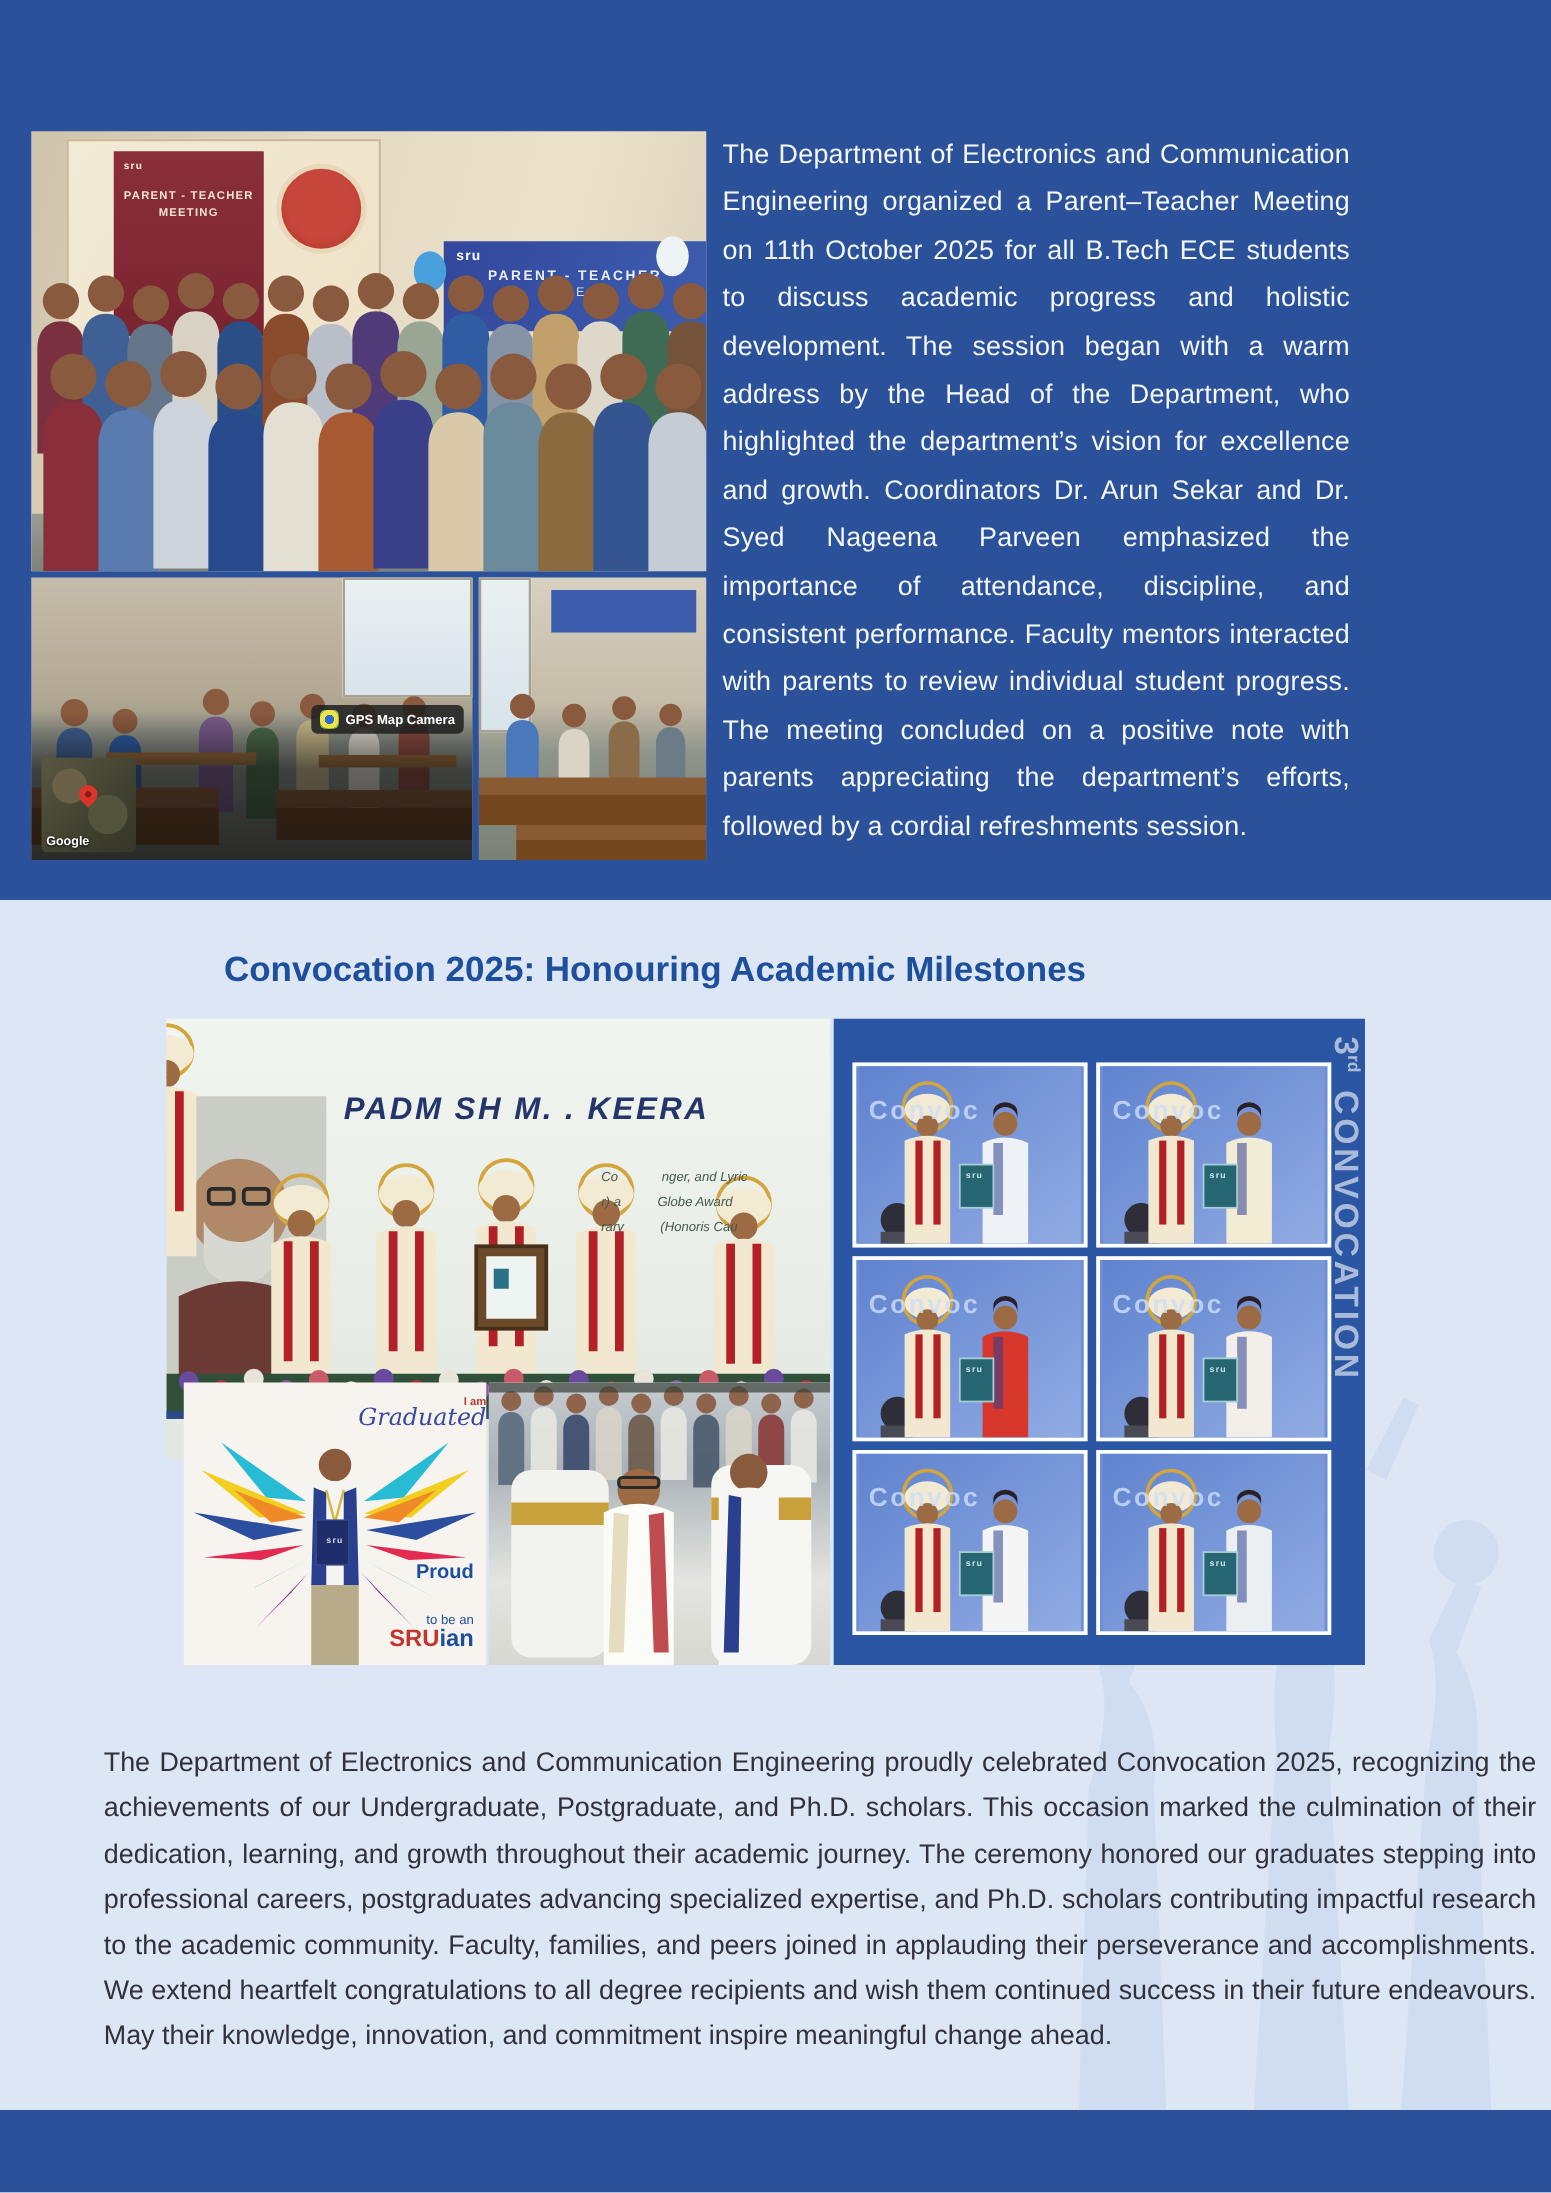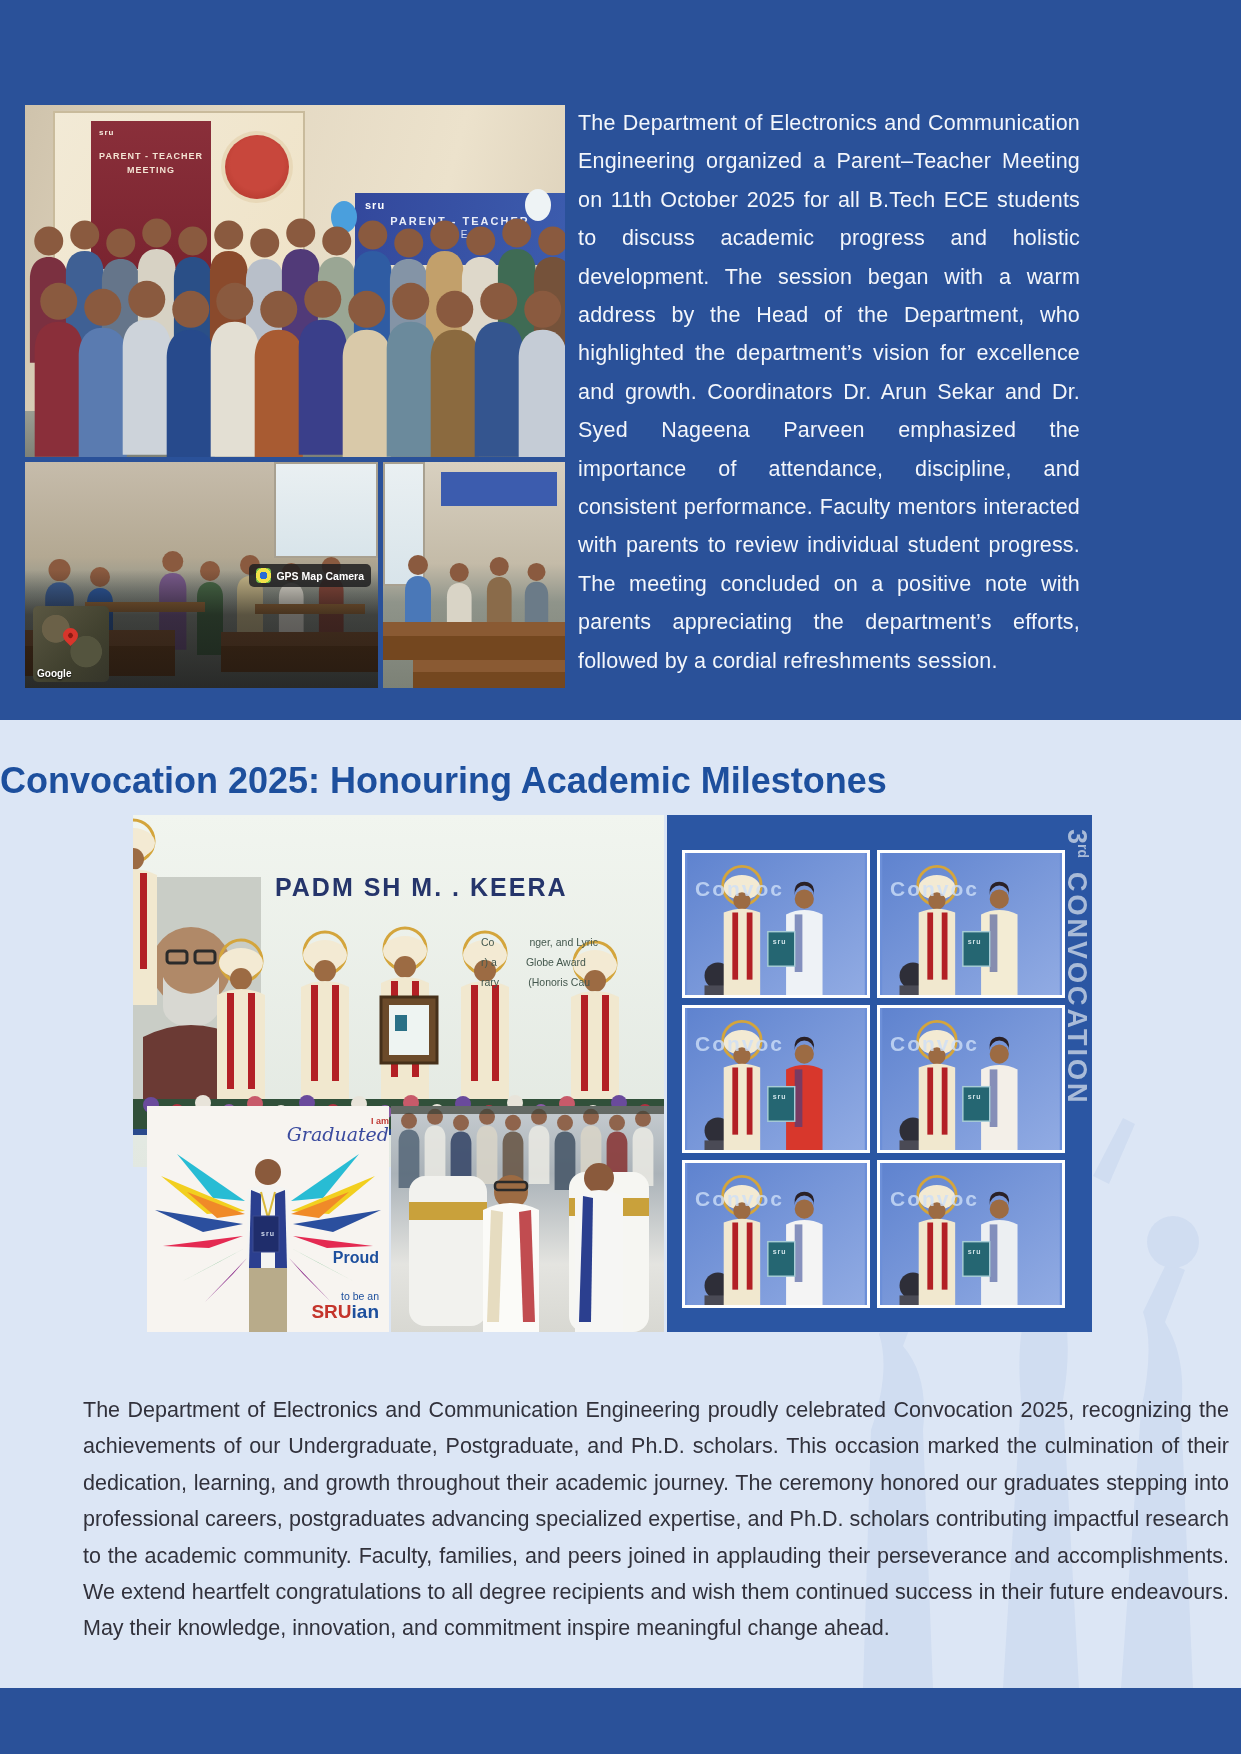--- a/index.html
+++ b/index.html
@@ -54,25 +54,25 @@
   .pin::after { content:""; position:absolute; left:5px; top:5px; width:5px; height:5px; border-radius:50%; background:#8a1912; }
   .gmap { position:absolute; left:4px; bottom:3px; color:#ffffff; font-size:10px; font-weight:bold; text-shadow:0 1px 2px #000; }
   .gps-text { color:#ffffff; padding-bottom:2px; }
   .gps-text .l1 { font-size:13.5px; font-weight:bold; margin-bottom:3px; }
   .gps-text .l2 { font-size:9.8px; line-height:1.45; opacity:.95; }
 
   .pt-text { position:absolute; left:578px; top:104px; width:502px; color:#f3f6fb; font-size:21.5px; line-height:38.4px; text-align:justify; letter-spacing:.2px; }
 
   
   .light { position:absolute; left:0; top:720px; width:1241px; height:968px; background:#dce6f5; }
-  .light h2 { position:absolute; left:0; top:40px; width:1048px; color:#1d4f9d; font-size:36px; font-weight:bold; }
+  .light h2 { position:absolute; left:0; top:40px; width:1048px; text-align:center; color:#1d4f9d; font-size:28px; font-weight:bold; }
   .watermark { position:absolute; right:0; top:290px; width:520px; height:678px; opacity:.55; z-index:0; }
 
   .convo-collage { position:absolute; left:133px; top:95px; width:959px; height:517px; z-index:1; }
-  .stage { position:absolute; left:0; top:0; width:531px; height:352px; background:linear-gradient(#f1f5ef,#e2e8e1); }
+  .stage { position:absolute; left:0; top:0; width:531px; height:352px; background:linear-gradient(#f1f5ef,#e2e8e1);font-style:italic; }
   .stage-title { position:absolute; left:142px; top:58px; font-size:25px; font-weight:bold; color:#25356b; letter-spacing:2px; white-space:nowrap; }
   .stage-lines { position:absolute; left:348px; top:118px; font-size:10.5px; color:#44584e; line-height:1.9; }
   .stage-lines div{ white-space:pre; }
 
   .wings { position:absolute; left:14px; top:291px; width:242px; height:226px; background:#f7f4f0; }
   .wings-top { position:absolute; left:0; top:10px; width:100%; text-align:right; z-index:2;}
   .wings-top .iam { font-size:9px; font-weight:bold; color:#c03a34; display:block; }
   .wings-top .grad { font-family:"DejaVu Serif", serif; font-style:italic; font-size:19px; color:#3a4a9e; display:block; margin-top:-3px; }
   .wings-bottom { position:absolute; right:10px; bottom:10px; text-align:right; line-height:1.05; z-index:2;}
   .wings-bottom .w1 { font-size:16px; font-weight:bold; color:#1d4f9d; display:block; }

